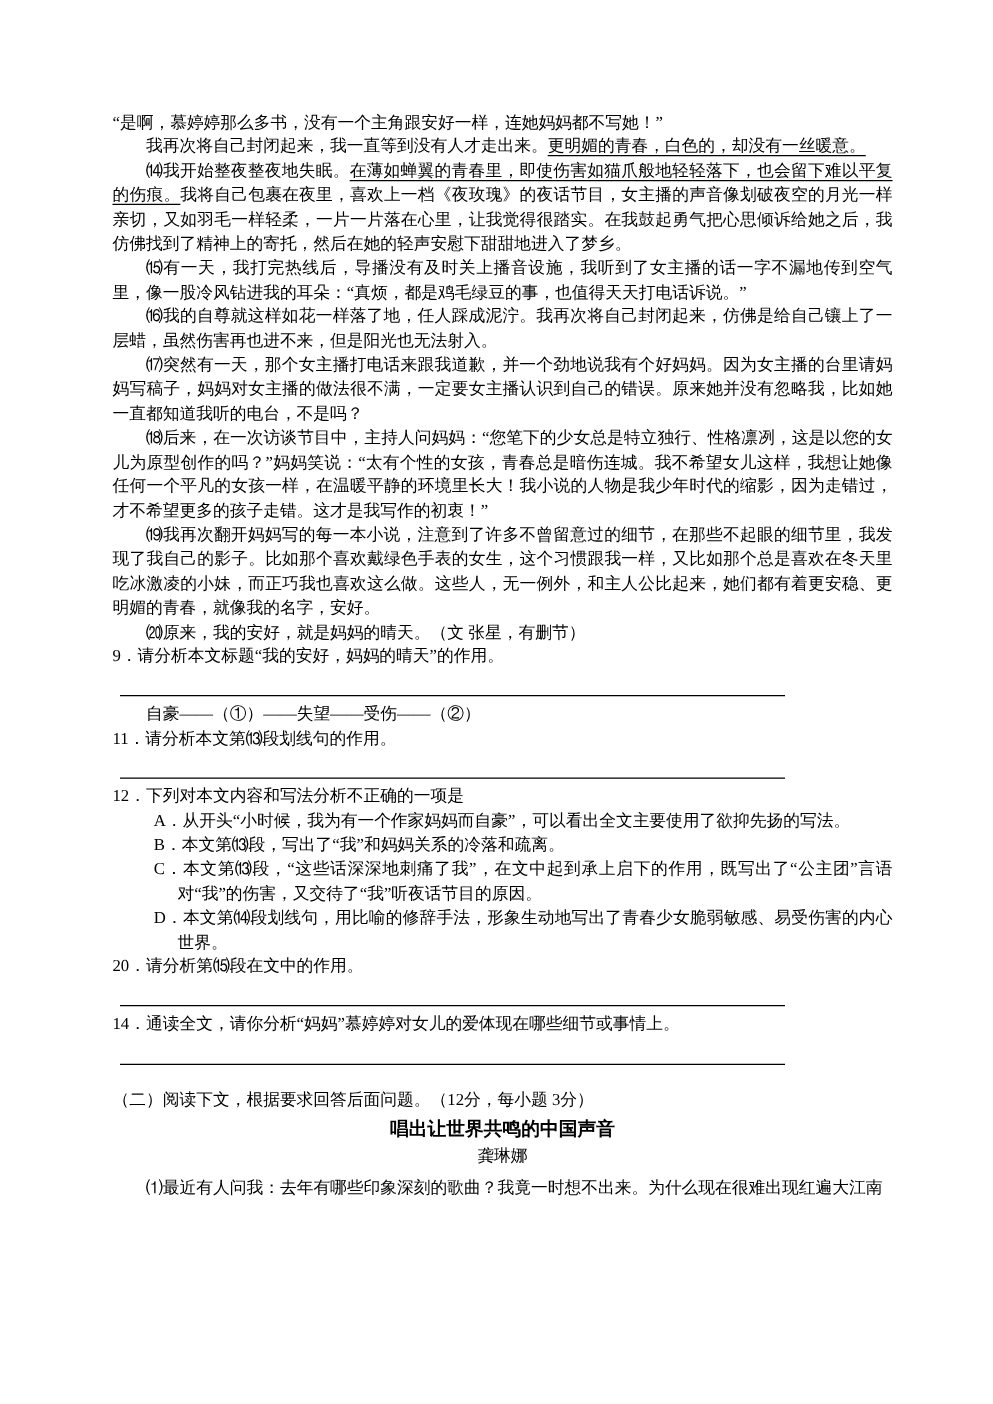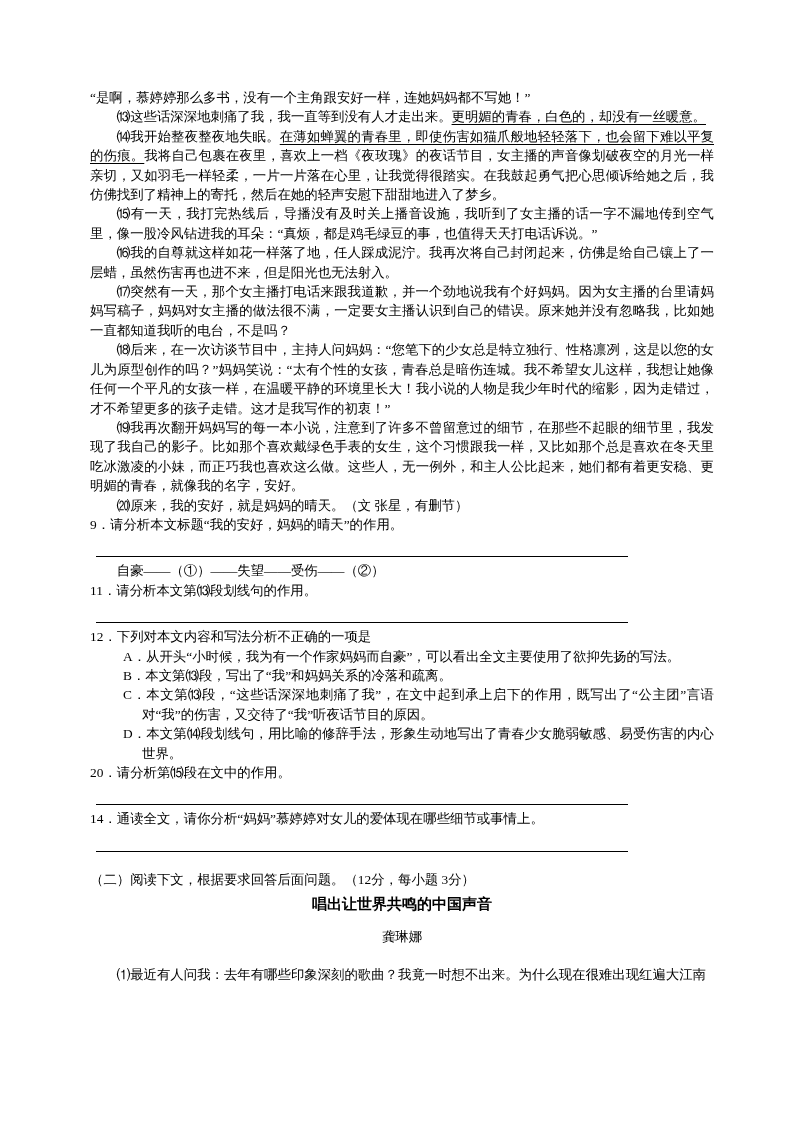--- a/index.html
+++ b/index.html
@@ -28,31 +28,31 @@
     border-bottom: 1px solid #000000;
   }
   .sec2-header { margin-top: 18px; }
   .sec2-title {
     margin: 5px 0 0 0;
     text-align: center;
     font-weight: bold;
     font-size: 15px;
     line-height: 21px;
   }
-  .sec2-author { margin: 12px; text-align: center; }
-  .sec2-para { margin-top: 18px; }
+  .sec2-author { margin: 0; text-align: center; }
+  .sec2-para { margin-top: 5px; }
 </style>
 </head>
 <body>
 
 <div class="page">
 
   <p class="para">“是啊，慕婷婷那么多书，没有一个主角跟安好一样，连她妈妈都不写她！”</p>
 
-  <p class="para ind"><span>⒀这些话深深地刺痛了我，我一直等到没有人才走出来。</span><span class="u">更明媚的青春，白色的，却没有一丝暖意。</span></p>
+  <p class="para ind"><span>我再次将自己封闭起来，我一直等到没有人才走出来。</span><span class="u">更明媚的青春，白色的，却没有一丝暖意。</span></p>
 
   <p class="para ind"><span>⒁我开始整夜整夜地失眠。</span><span class="u">在薄如蝉翼的青春里，即使伤害如猫爪般地轻轻落下，也会留下难以平复的伤痕。</span><span>我将自己包裹在夜里，喜欢上一档《夜玫瑰》的夜话节目，女主播的声音像划破夜空的月光一样亲切，又如羽毛一样轻柔，一片一片落在心里，让我觉得很踏实。在我鼓起勇气把心思倾诉给她之后，我仿佛找到了精神上的寄托，然后在她的轻声安慰下甜甜地进入了梦乡。</span></p>
 
   <p class="para ind">⒂有一天，我打完热线后，导播没有及时关上播音设施，我听到了女主播的话一字不漏地传到空气里，像一股冷风钻进我的耳朵：“真烦，都是鸡毛绿豆的事，也值得天天打电话诉说。”</p>
   <p class="para ind">⒃我的自尊就这样如花一样落了地，任人踩成泥泞。我再次将自己封闭起来，仿佛是给自己镶上了一层蜡，虽然伤害再也进不来，但是阳光也无法射入。</p>
   <p class="para ind">⒄突然有一天，那个女主播打电话来跟我道歉，并一个劲地说我有个好妈妈。因为女主播的台里请妈妈写稿子，妈妈对女主播的做法很不满，一定要女主播认识到自己的错误。原来她并没有忽略我，比如她一直都知道我听的电台，不是吗？</p>
   <p class="para ind">⒅后来，在一次访谈节目中，主持人问妈妈：“您笔下的少女总是特立独行、性格凛冽，这是以您的女儿为原型创作的吗？”妈妈笑说：“太有个性的女孩，青春总是暗伤连城。我不希望女儿这样，我想让她像任何一个平凡的女孩一样，在温暖平静的环境里长大！我小说的人物是我少年时代的缩影，因为走错过，才不希望更多的孩子走错。这才是我写作的初衷！”</p>
   <p class="para ind">⒆我再次翻开妈妈写的每一本小说，注意到了许多不曾留意过的细节，在那些不起眼的细节里，我发现了我自己的影子。比如那个喜欢戴绿色手表的女生，这个习惯跟我一样，又比如那个总是喜欢在冬天里吃冰激凌的小妹，而正巧我也喜欢这么做。这些人，无一例外，和主人公比起来，她们都有着更安稳、更明媚的青春，就像我的名字，安好。</p>
   <p class="para ind">⒇原来，我的安好，就是妈妈的晴天。（文 张星，有删节）</p>
 

